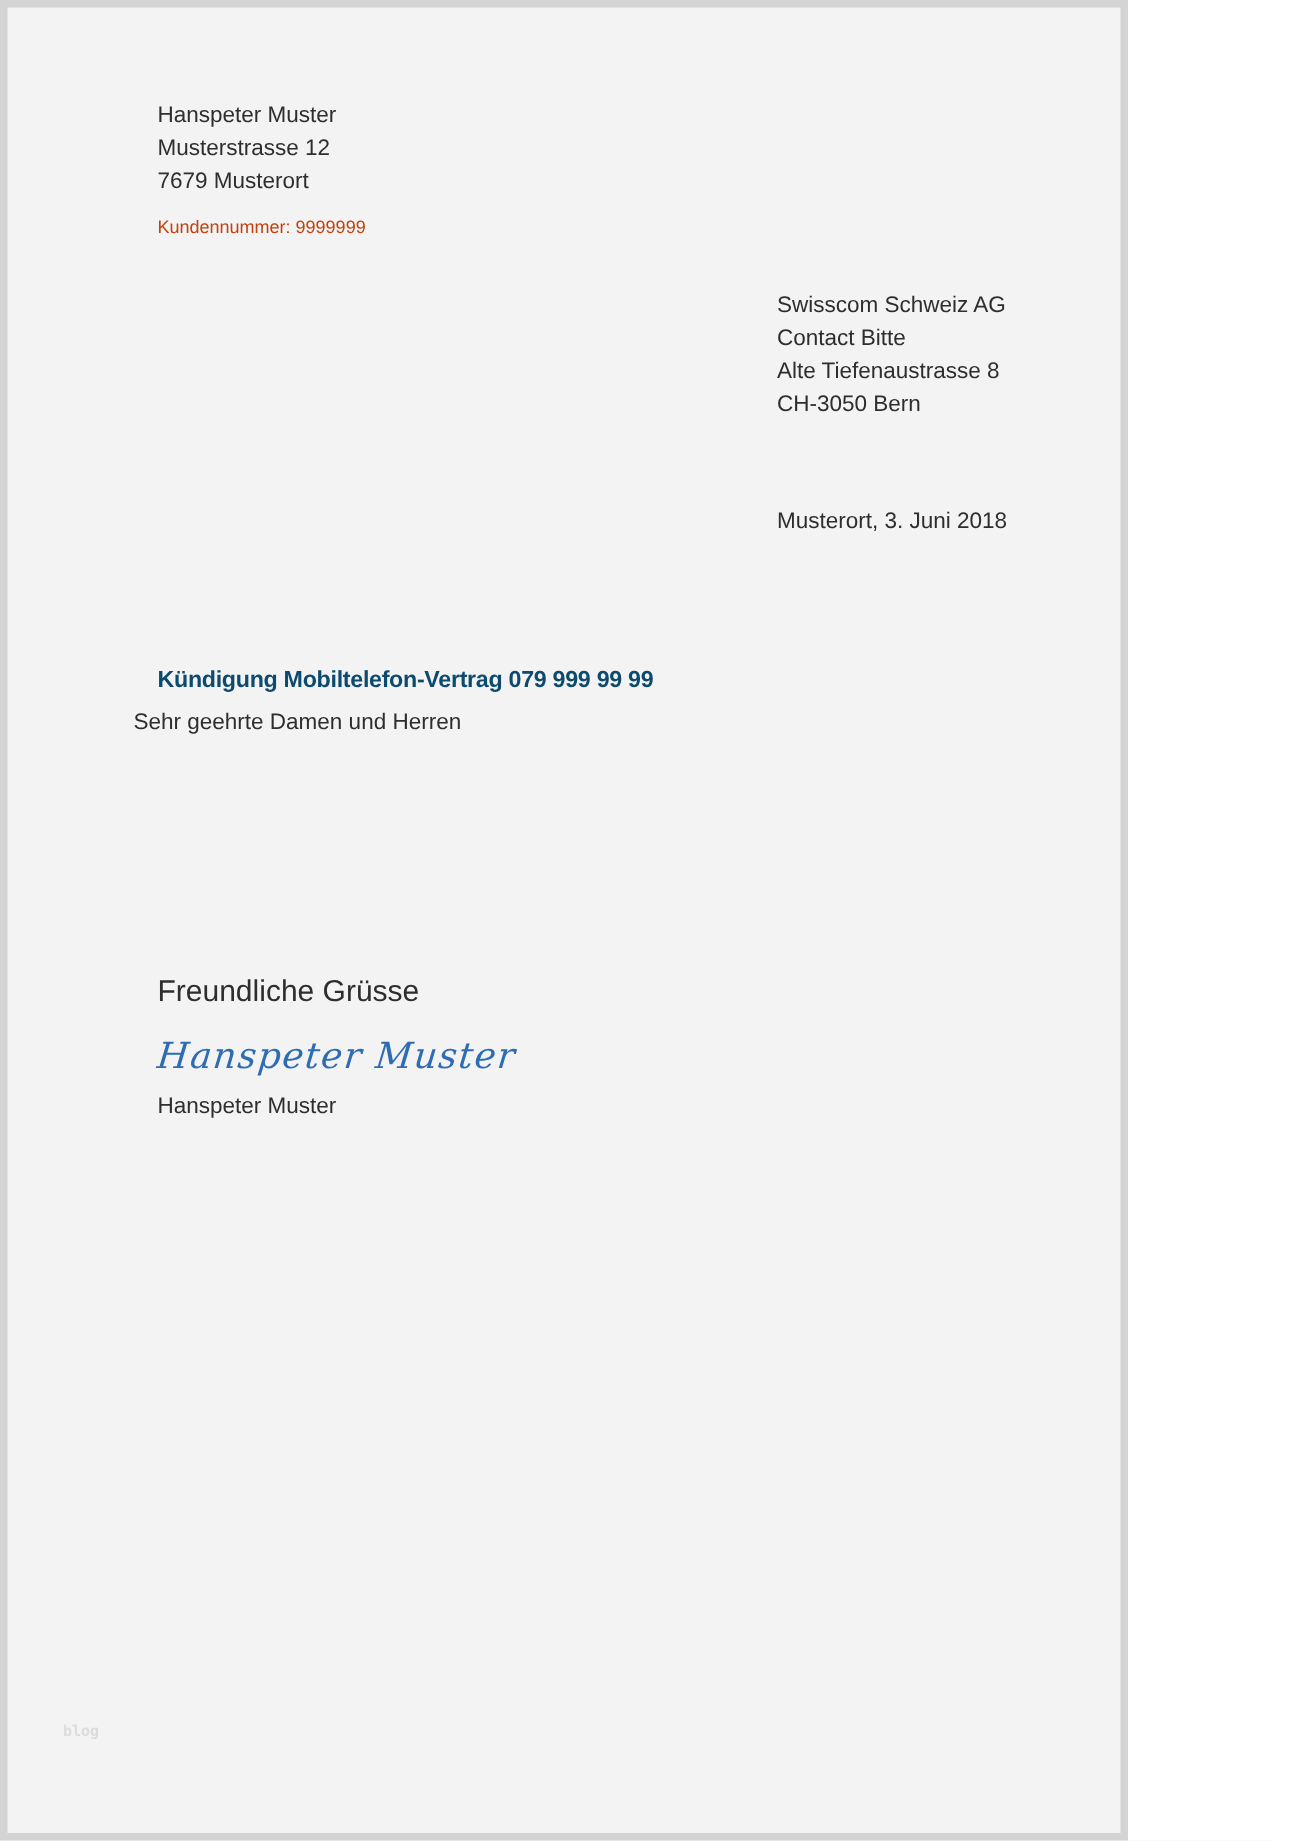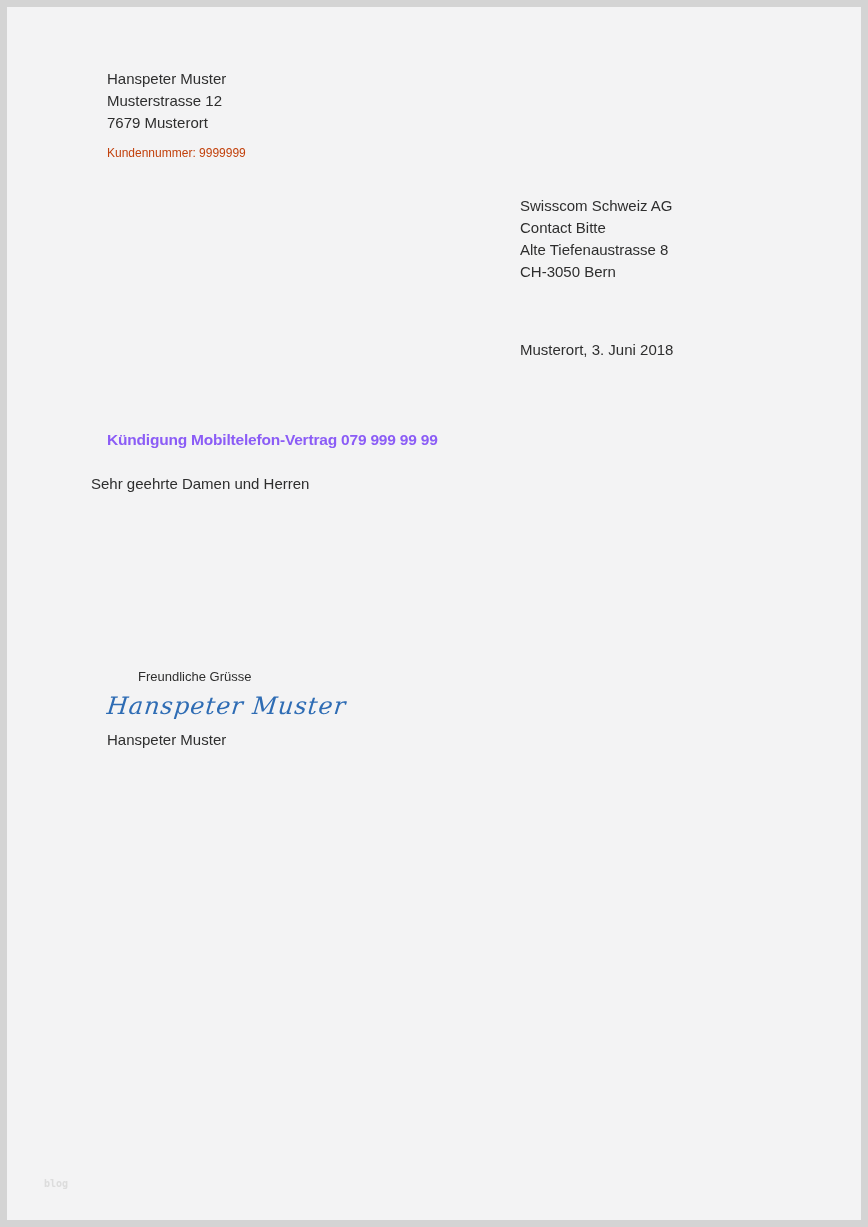--- a/index.html
+++ b/index.html
@@ -3,24 +3,24 @@
 <meta charset="utf-8">
 <style>
   * { margin: 0; padding: 0; box-sizing: border-box; }
   html, body {
     width: 868px;
     height: 1227px;
     font-family: "Liberation Sans", "DejaVu Sans", sans-serif;
   }
   .page {
     position: relative;
-    width: 868px;
+    width: 752px;
     height: 1227px;
     background: #f3f3f4;
-    border: 7px solid #0ea5e9;
+    border: 5px solid #0ea5e9;
     color: #2e2e2e;
     overflow: hidden;
   }
   .line {
     font-size: 15px;
     line-height: 22px;
     color: #2e2e2e;
   }
   .sender-block {
     position: absolute;
@@ -43,24 +43,24 @@
   .date-line {
     position: absolute;
     left: 513px;
     top: 334px;
     font-size: 15px;
     color: #2e2e2e;
   }
   .subject-line {
     position: absolute;
     left: 100px;
-    top: 424px;
+    top: 440px;
     font-size: 15.5px;
     font-weight: bold;
-    color: #8b5cf6;
+    color: #0c4a6e;
     letter-spacing: -0.2px;
   }
   .salutation {
     position: absolute;
     left: 84px;
     top: 468px;
     font-size: 15px;
     color: #2e2e2e;
   }
   .body-paragraph {
@@ -68,24 +68,23 @@
     left: 100px;
     top: 511px;
     width: 672px;
     font-size: 15px;
     line-height: 23px;
     color: #2e2e2e;
   }
   .closing {
     position: absolute;
     left: 100px;
-    top: 662px;
-    font-size: 13px;
+    top: 645px;
+    font-size: 20px;
     color: #2e2e2e;
-    margin-left: 31px;
   }
   .signature {
     position: absolute;
     left: 100px;
     top: 685px;
     font-size: 24px;
     font-style: italic;
     font-family: "DejaVu Serif", serif;
     transform: skewX(-6deg);
     letter-spacing: 1px;
@@ -94,21 +93,21 @@
   .signed-name {
     position: absolute;
     left: 100px;
     top: 724px;
     font-size: 15px;
     color: #2e2e2e;
   }
   .watermark {
     position: absolute;
     left: 37px;
-    top: 1171px;
+    top: 1144px;
     font-size: 10px;
     font-weight: bold;
     color: #dcdcdc;
     font-family: "DejaVu Sans Mono", monospace;
   }
 </style>
 </head>
 <body>
 
 <div class="page" style="background: rgb(243, 243, 244); border-color: rgb(212, 212, 212);">

